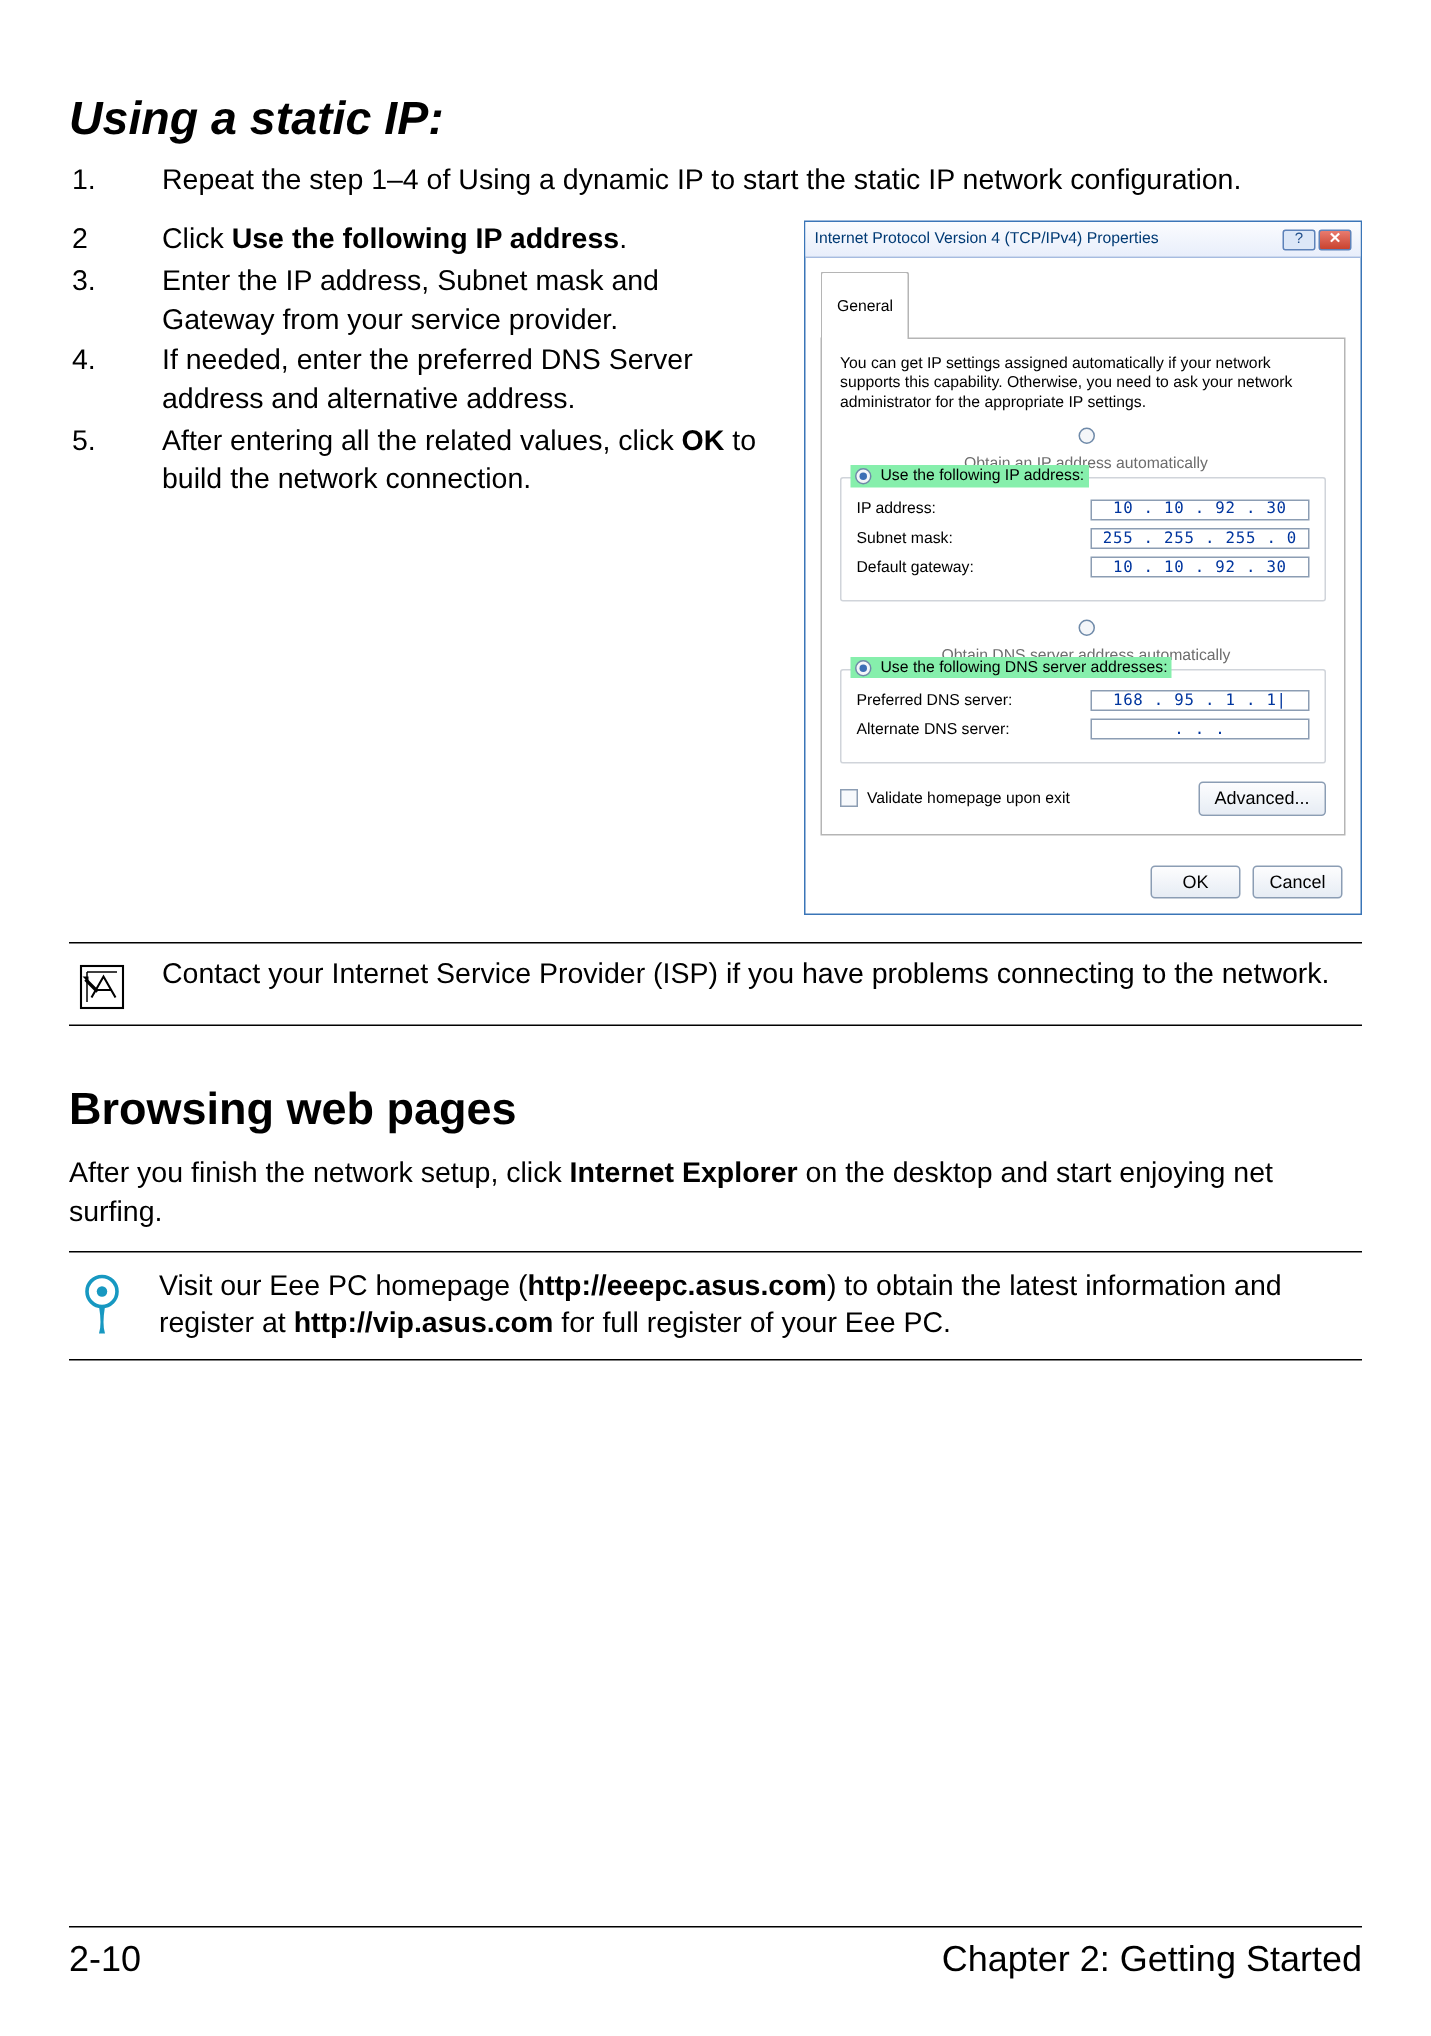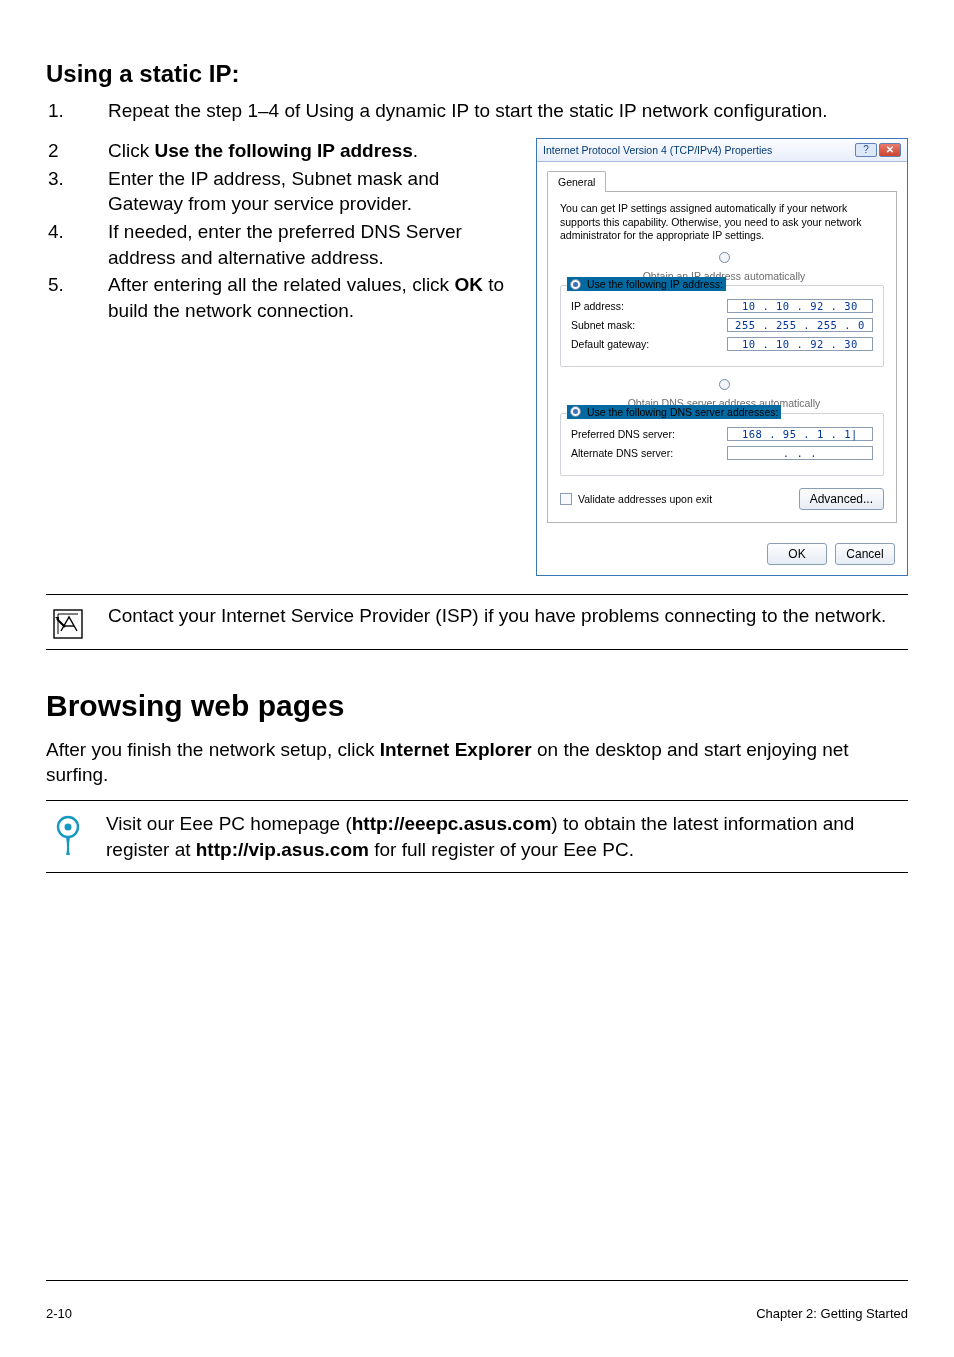--- a/index.html
+++ b/index.html
@@ -7,21 +7,21 @@
     font-family: "Myriad Pro", "Segoe UI", Arial, sans-serif;
     font-size: 19px;
     color: #000;
     background: #fff;
     width: 954px;
     height: 1357px;
     position: relative;
     padding: 58px 46px 30px 46px;
     line-height: 1.35;
   }
-  .h-static { font-size: 24px; font-weight: bold; margin-bottom: 8px; }
+  .h-static { font-size: 31px; font-weight: bold; margin-bottom: 8px; font-style: italic; }
   .ol-wrap { margin-bottom: 14px; }
   .row { display: flex; flex-direction: row; margin-bottom: 2px; }
   .num { width: 62px; flex-shrink: 0; padding-left: 2px; }
   .txt { flex: 1; }
   .two-col { display: flex; flex-direction: row; gap: 18px; align-items: flex-start; }
   .left-col { flex: 1 1 auto; }
   .right-col { width: 372px; flex-shrink: 0; }
   .dialog {
     border: 1px solid #3a75b7;
     background: #fff;
@@ -36,48 +36,48 @@
     border-bottom: 1px solid #a6bbe0;
   }
   .dlg-title-text { color: #003a74; }
   .winbuttons { display:flex; gap:2px; }
   .winbtn { width:22px; height:14px; border:1px solid #5d82b9; border-radius:2px; display:flex;align-items:center;justify-content:center;font-size:10px;line-height:1;}
   .winbtn.help { background:#dce7f7; color:#23508b;}
   .winbtn.close { background: linear-gradient(#e97b6f,#c9432f); color:#fff; font-weight:bold;}
   .dlg-body { padding: 8px 10px 10px 10px; }
   .tab {
     display:inline-block; border:1px solid #b5b5b5; border-bottom:none;
-    padding:3px 10px; background:#fff; border-radius:2px 2px 0 0;
+    padding:15px 10px; background:#fff; border-radius:2px 2px 0 0;
     position:relative; top:1px;
   }
   .panel { border:1px solid #b5b5b5; padding:10px 12px 12px 12px; background:#fff; }
   .desc { color:#000; margin-bottom:10px; line-height:1.25; }
   .radio-row { display:flex; gap:6px; align-items:center; margin:2px 0 4px 4px;flex-direction:column; }
   .radio { width:11px; height:11px; border-radius:50%; border:1px solid #6f8aa9; background:#f4f6f9; position:relative; flex-shrink:0;}
   .radio.sel::after{content:"";position:absolute;left:2px;top:2px;width:5px;height:5px;border-radius:50%;background:#3d6fb5;}
   .radio-label.disabled { color:#6d6d6d; }
   .fieldset { border:1px solid #d0d4da; border-radius:2px; padding:8px 10px 10px 10px; margin-top:-2px; position:relative;}
-  .fs-legend { position:absolute; top:-9px; left:6px; background:#0369a1; padding:0 3px; display:flex; gap:6px; align-items:center;}
+  .fs-legend { position:absolute; top:-9px; left:6px; background:#86efac; padding:0 3px; display:flex; gap:6px; align-items:center;}
   .fieldset .radio-label { color:#000;}
   .kv { display:flex; align-items:flex-end; margin:5px 0; }
   .klabel { width:160px; color:#000; }
   .ipbox { border:1px solid #8c9db3; background:#fff; width:150px; height:14px; display:flex; align-items:center; justify-content:center; font-family:"Lucida Console",monospace; font-size:10.5px; letter-spacing:0.5px; color:#00359e;}
   .chk-row{ display:flex; align-items:center; gap:6px; margin-top:12px; justify-content:space-between;}
   .chk-left{display:flex;align-items:center;gap:6px;}
   .chkbox{width:12px;height:12px;border:1px solid #8c9db3;background:#f7f9fc;}
   .btn { border:1px solid #8b9db4; background:linear-gradient(#fdfdfe,#e6ecf4); padding:2px 10px; border-radius:3px; font-size:12px; }
   .dlg-foot{ display:flex; gap:8px; justify-content:flex-end; padding:10px 12px;}
   .callout { border-top:1px solid #000; border-bottom:1px solid #000; padding:8px 0; margin:18px 0 36px 0; display:flex; gap:18px; }
   .callout-icon { width:44px; display:flex; align-items:flex-start; justify-content:center; padding-top:4px;}
   .callout-body{ flex:1; }
   .h-section { font-size:30px; font-weight:bold; margin-bottom:10px; }
   .para { margin-bottom:12px; }
   .callout2 { border-top:1px solid #000; border-bottom:1px solid #000; padding:10px 0; margin-top:8px; display:flex; gap:16px;}
   .tip-icon { width:44px; display:flex;justify-content:center;align-items:flex-start;padding-top:4px;}
-  .footer { position:absolute; bottom:34px; left:46px; right:46px; display:flex; justify-content:space-between; font-size:13px; border-top:1px solid #000; padding-top:24px;}
+  .footer { position:absolute; bottom:34px; left:46px; right:46px; display:flex; justify-content:space-between; font-size:24px; border-top:1px solid #000; padding-top:6px;}
   b{font-weight:bold;}
 </style>
 </head>
 <body>
 
 <div class="h-static">Using a static IP:</div>
 
 <div class="ol-wrap">
   <div class="row">
     <div class="num">1.</div>
@@ -165,21 +165,21 @@
             </div>
             <div class="kv">
               <span class="klabel">Alternate DNS server:</span>
               <span class="ipbox">.      .      .</span>
             </div>
           </div>
 
           <div class="chk-row">
             <span class="chk-left">
               <span class="chkbox"></span>
-              <span>Validate addresses upon exit</span>
+              <span>Validate homepage upon exit</span>
             </span>
             <span class="btn">Advanced...</span>
           </div>
         </div>
       </div>
       <div class="dlg-foot">
         <span class="btn" style="min-width:60px;text-align:center;">OK</span>
         <span class="btn" style="min-width:60px;text-align:center;">Cancel</span>
       </div>
     </div>

